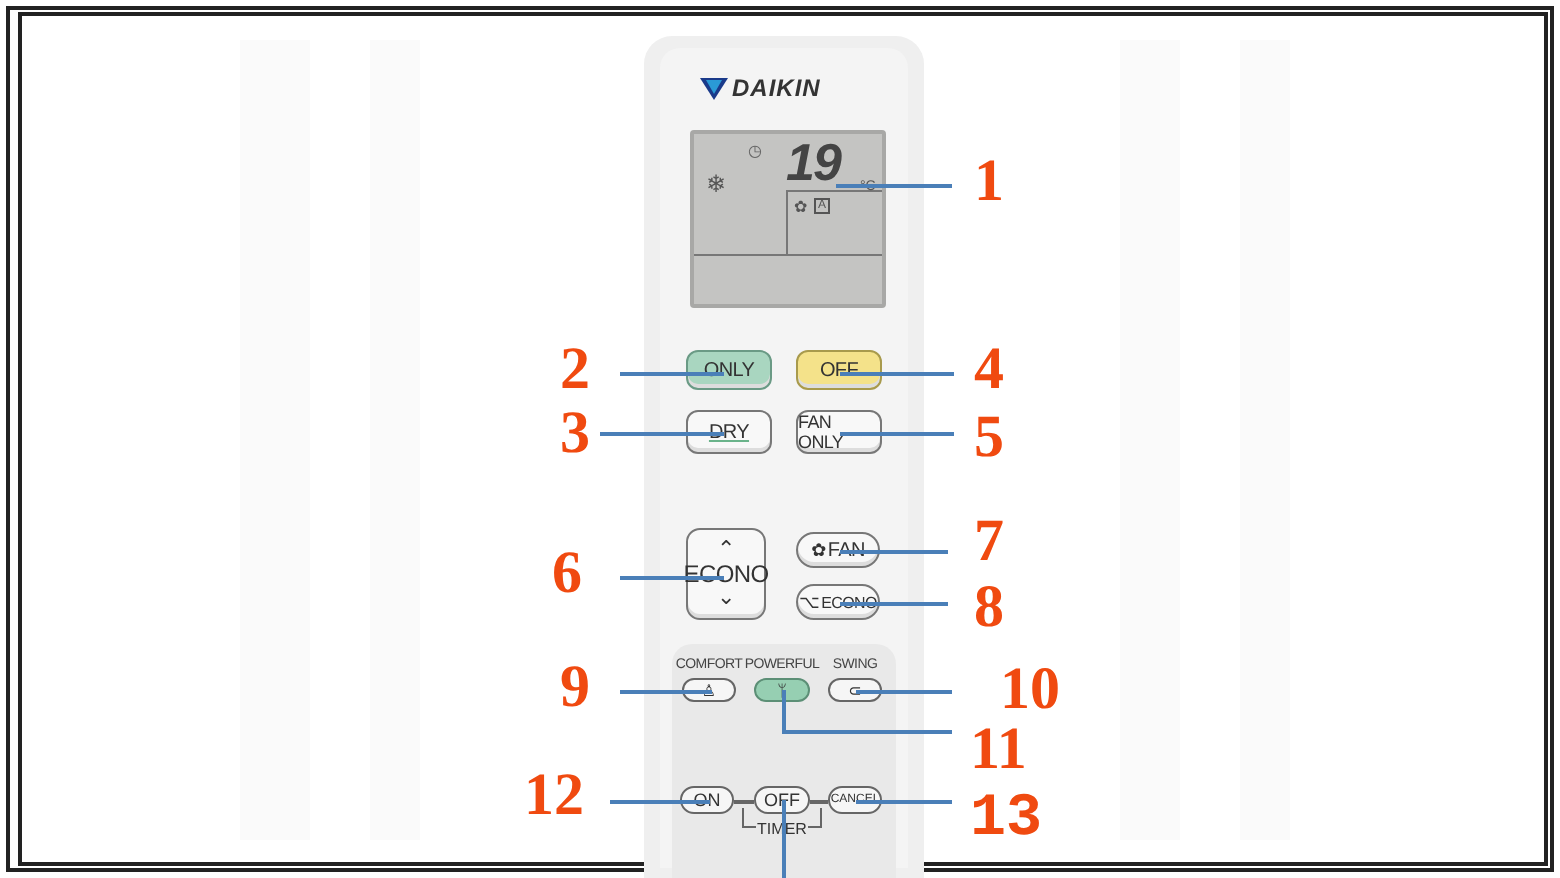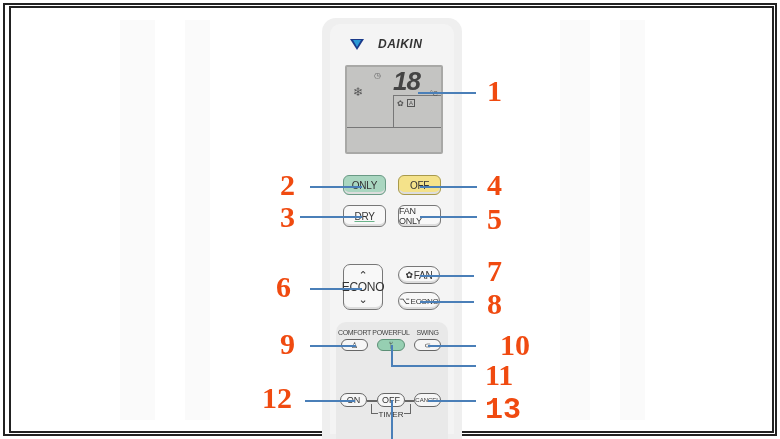--- a/index.html
+++ b/index.html
@@ -8,21 +8,21 @@
 
   .frame-outer { position: absolute; left: 3px; top: 3px; width: 774px; height: 433px; border: 2px solid #222; }
   .frame-inner { position: absolute; left: 9px; top: 6px; width: 765px; height: 427px; border: 2px solid #222; background: #fff; }
 
   .bg-shade { position: absolute; background: #fafafa; }
 
   .remote { position: absolute; left: 322px; top: 18px; width: 140px; height: 440px; background: #efefef; border-radius: 14px 14px 0 0; }
   .remote-panel { position: absolute; left: 330px; top: 24px; width: 124px; height: 410px; background: #f4f4f4; border-radius: 10px 10px 0 0; }
   .remote-lower { position: absolute; left: 336px; top: 322px; width: 112px; height: 120px; background: #e9e9e9; border-radius: 10px 10px 0 0; }
 
-  .brand { position: absolute; left: 350px; top: 37px; width: 90px; height: 14px; font-weight: bold; font-style: italic; color: #333; font-size: 12px; letter-spacing: 0.5px; display: flex; align-items: center; gap: 14px; }
+  .brand { position: absolute; left: 350px; top: 37px; width: 90px; height: 14px; font-weight: bold; font-style: italic; color: #333; font-size: 12px; letter-spacing: 0.5px; display: flex; align-items: center; gap: 2px; }
   .brand-logo { width: 14px; height: 11px; }
 
   .lcd { position: absolute; left: 345px; top: 65px; width: 98px; height: 89px; background: #c4c4c2; border: 2px solid #a8a8a6; border-radius: 2px; }
   .lcd-divider-h { position: absolute; left: 0; right: 0; top: 60px; height: 1px; background: #777; }
   .lcd-divider-v { position: absolute; left: 46px; top: 28px; width: 1px; height: 33px; background: #777; }
   .lcd-divider-h2 { position: absolute; left: 46px; right: 0; top: 28px; height: 1px; background: #777; }
   .lcd-snow { position: absolute; left: 6px; top: 18px; font-size: 12px; color: #555; }
   .lcd-timer { position: absolute; left: 27px; top: 4px; font-size: 8px; color: #666; }
   .lcd-temp { position: absolute; left: 46px; top: -1px; font-size: 26px; font-weight: bold; font-style: italic; color: #444; letter-spacing: -1px; }
   .lcd-unit { position: absolute; left: 83px; top: 23px; font-size: 7px; color: #555; }
@@ -76,21 +76,21 @@
   </svg>
   <span>DAIKIN</span>
 </div>
 
 <div class="lcd">
   <div class="lcd-divider-h"></div>
   <div class="lcd-divider-h2"></div>
   <div class="lcd-divider-v"></div>
   <span class="lcd-snow">❄</span>
   <span class="lcd-timer">◷</span>
-  <span class="lcd-temp">18</span>
+  <span class="lcd-temp">19</span>
   <span class="lcd-unit">°C</span>
   <span class="lcd-fan">✿</span>
   <span class="lcd-auto">A</span>
 </div>
 
 <div class="btn cool">ONLY</div>
 <div class="btn off">OFF</div>
 <div class="btn dry">DRY</div>
 <div class="btn fanonly">FAN ONLY</div>
 

